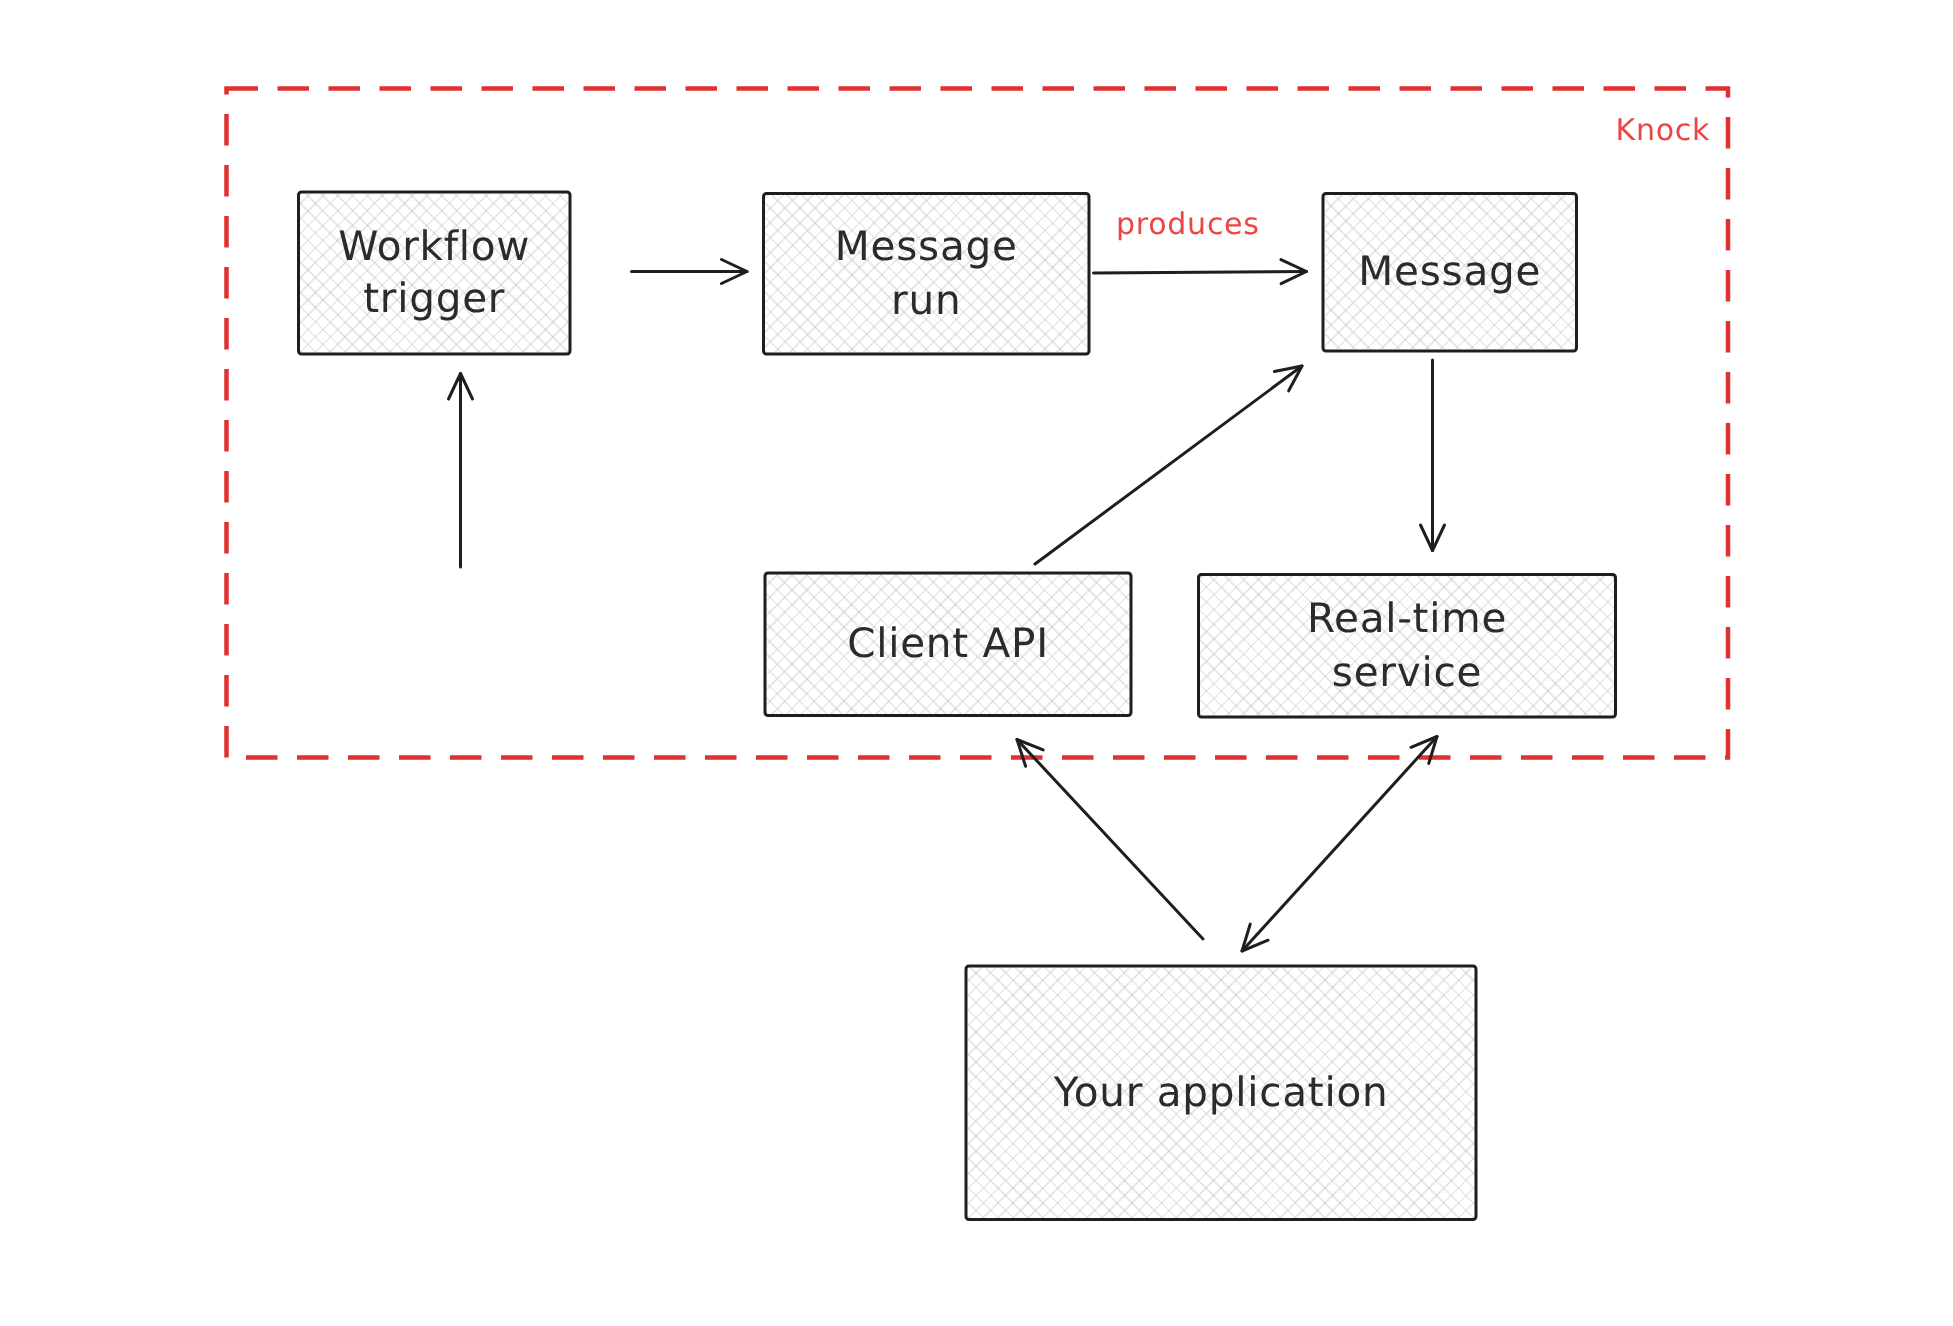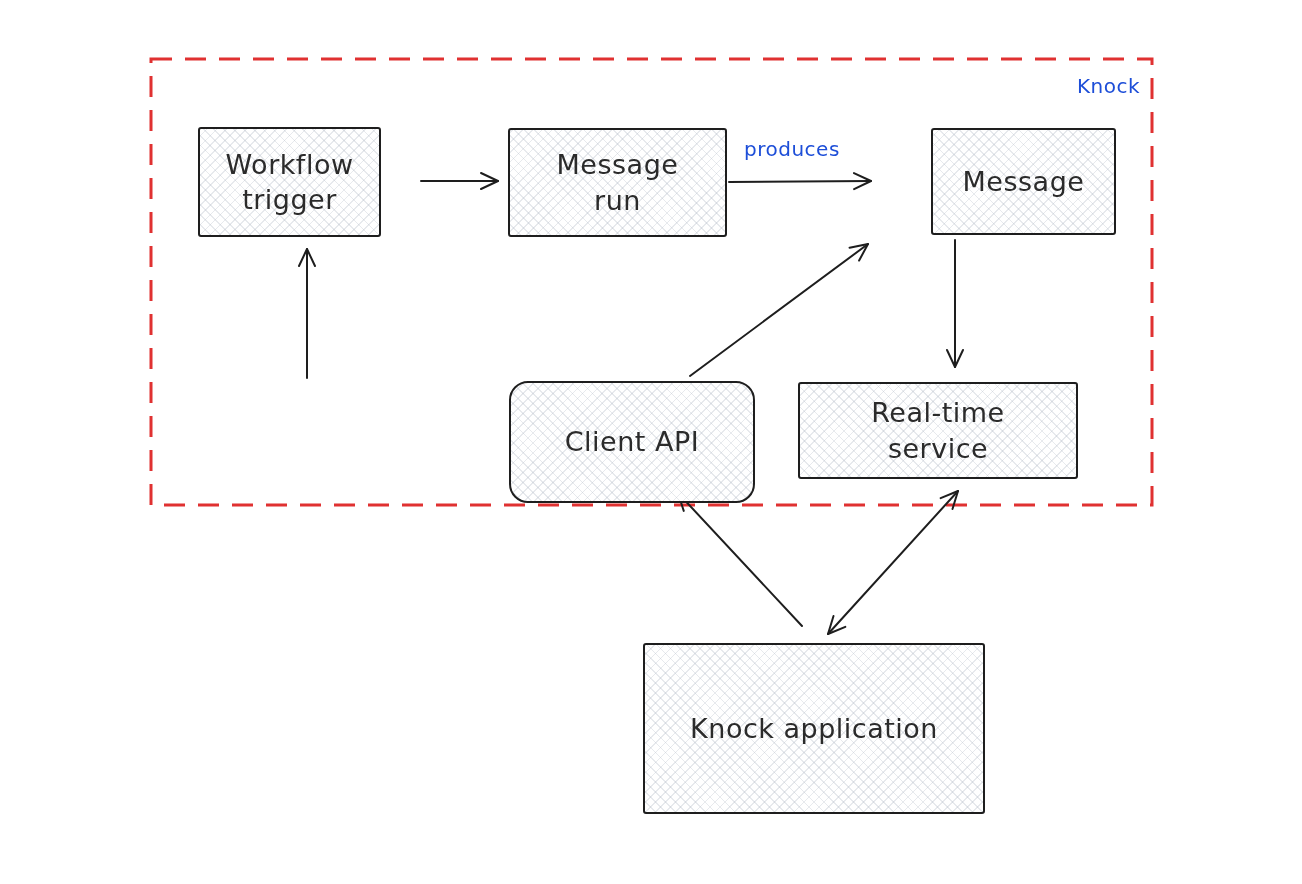--- a/index.html
+++ b/index.html
@@ -55,30 +55,30 @@
     justify-content:center;
     text-align:center;
     color:var(--label-color);
     font-size:27px;
     line-height:1.3;
     letter-spacing:0.5px;
     padding:6px 22px;
   }
   .floating-label{
     position:absolute;
-    color:#1d4ed8;
+    color:#ef4444;
     font-size:20px;
     letter-spacing:0.5px;
     white-space:nowrap;
   }
   .node-workflow-trigger{left:198px;top:127px;width:183px;height:110px;}
   .node-workflow-run   {left:508px;top:128px;width:219px;height:109px;}
-  .node-message        {left:931px;top:128px;width:185px;height:107px;}
+  .node-message        {left:881px;top:128px;width:171px;height:107px;}
   .node-api            {left:192px;top:380px;width:243px;height:97px;}
-  .node-client-api     {left:509px;top:381px;width:246px;height:122px;border-radius:19px;}
+  .node-client-api     {left:509px;top:381px;width:246px;height:97px;}
   .node-realtime       {left:798px;top:382px;width:280px;height:97px;}
   .node-your-app       {left:643px;top:643px;width:342px;height:171px;}
   .label-knock   {left:1077px;top:74px;}
   .label-produces{left:744px;top:137px;}
 </style>
 </head>
 <body>
 
 <div class="canvas">
 
@@ -122,16 +122,16 @@
 
   <div class="node node-client-api">
     <span>Client API</span>
   </div>
 
   <div class="node node-realtime">
     <span>Real-time service</span>
   </div>
 
   <div class="node node-your-app">
-    <span>Knock application</span>
+    <span>Your application</span>
   </div>
 
 </div>
 
 </body></html>

